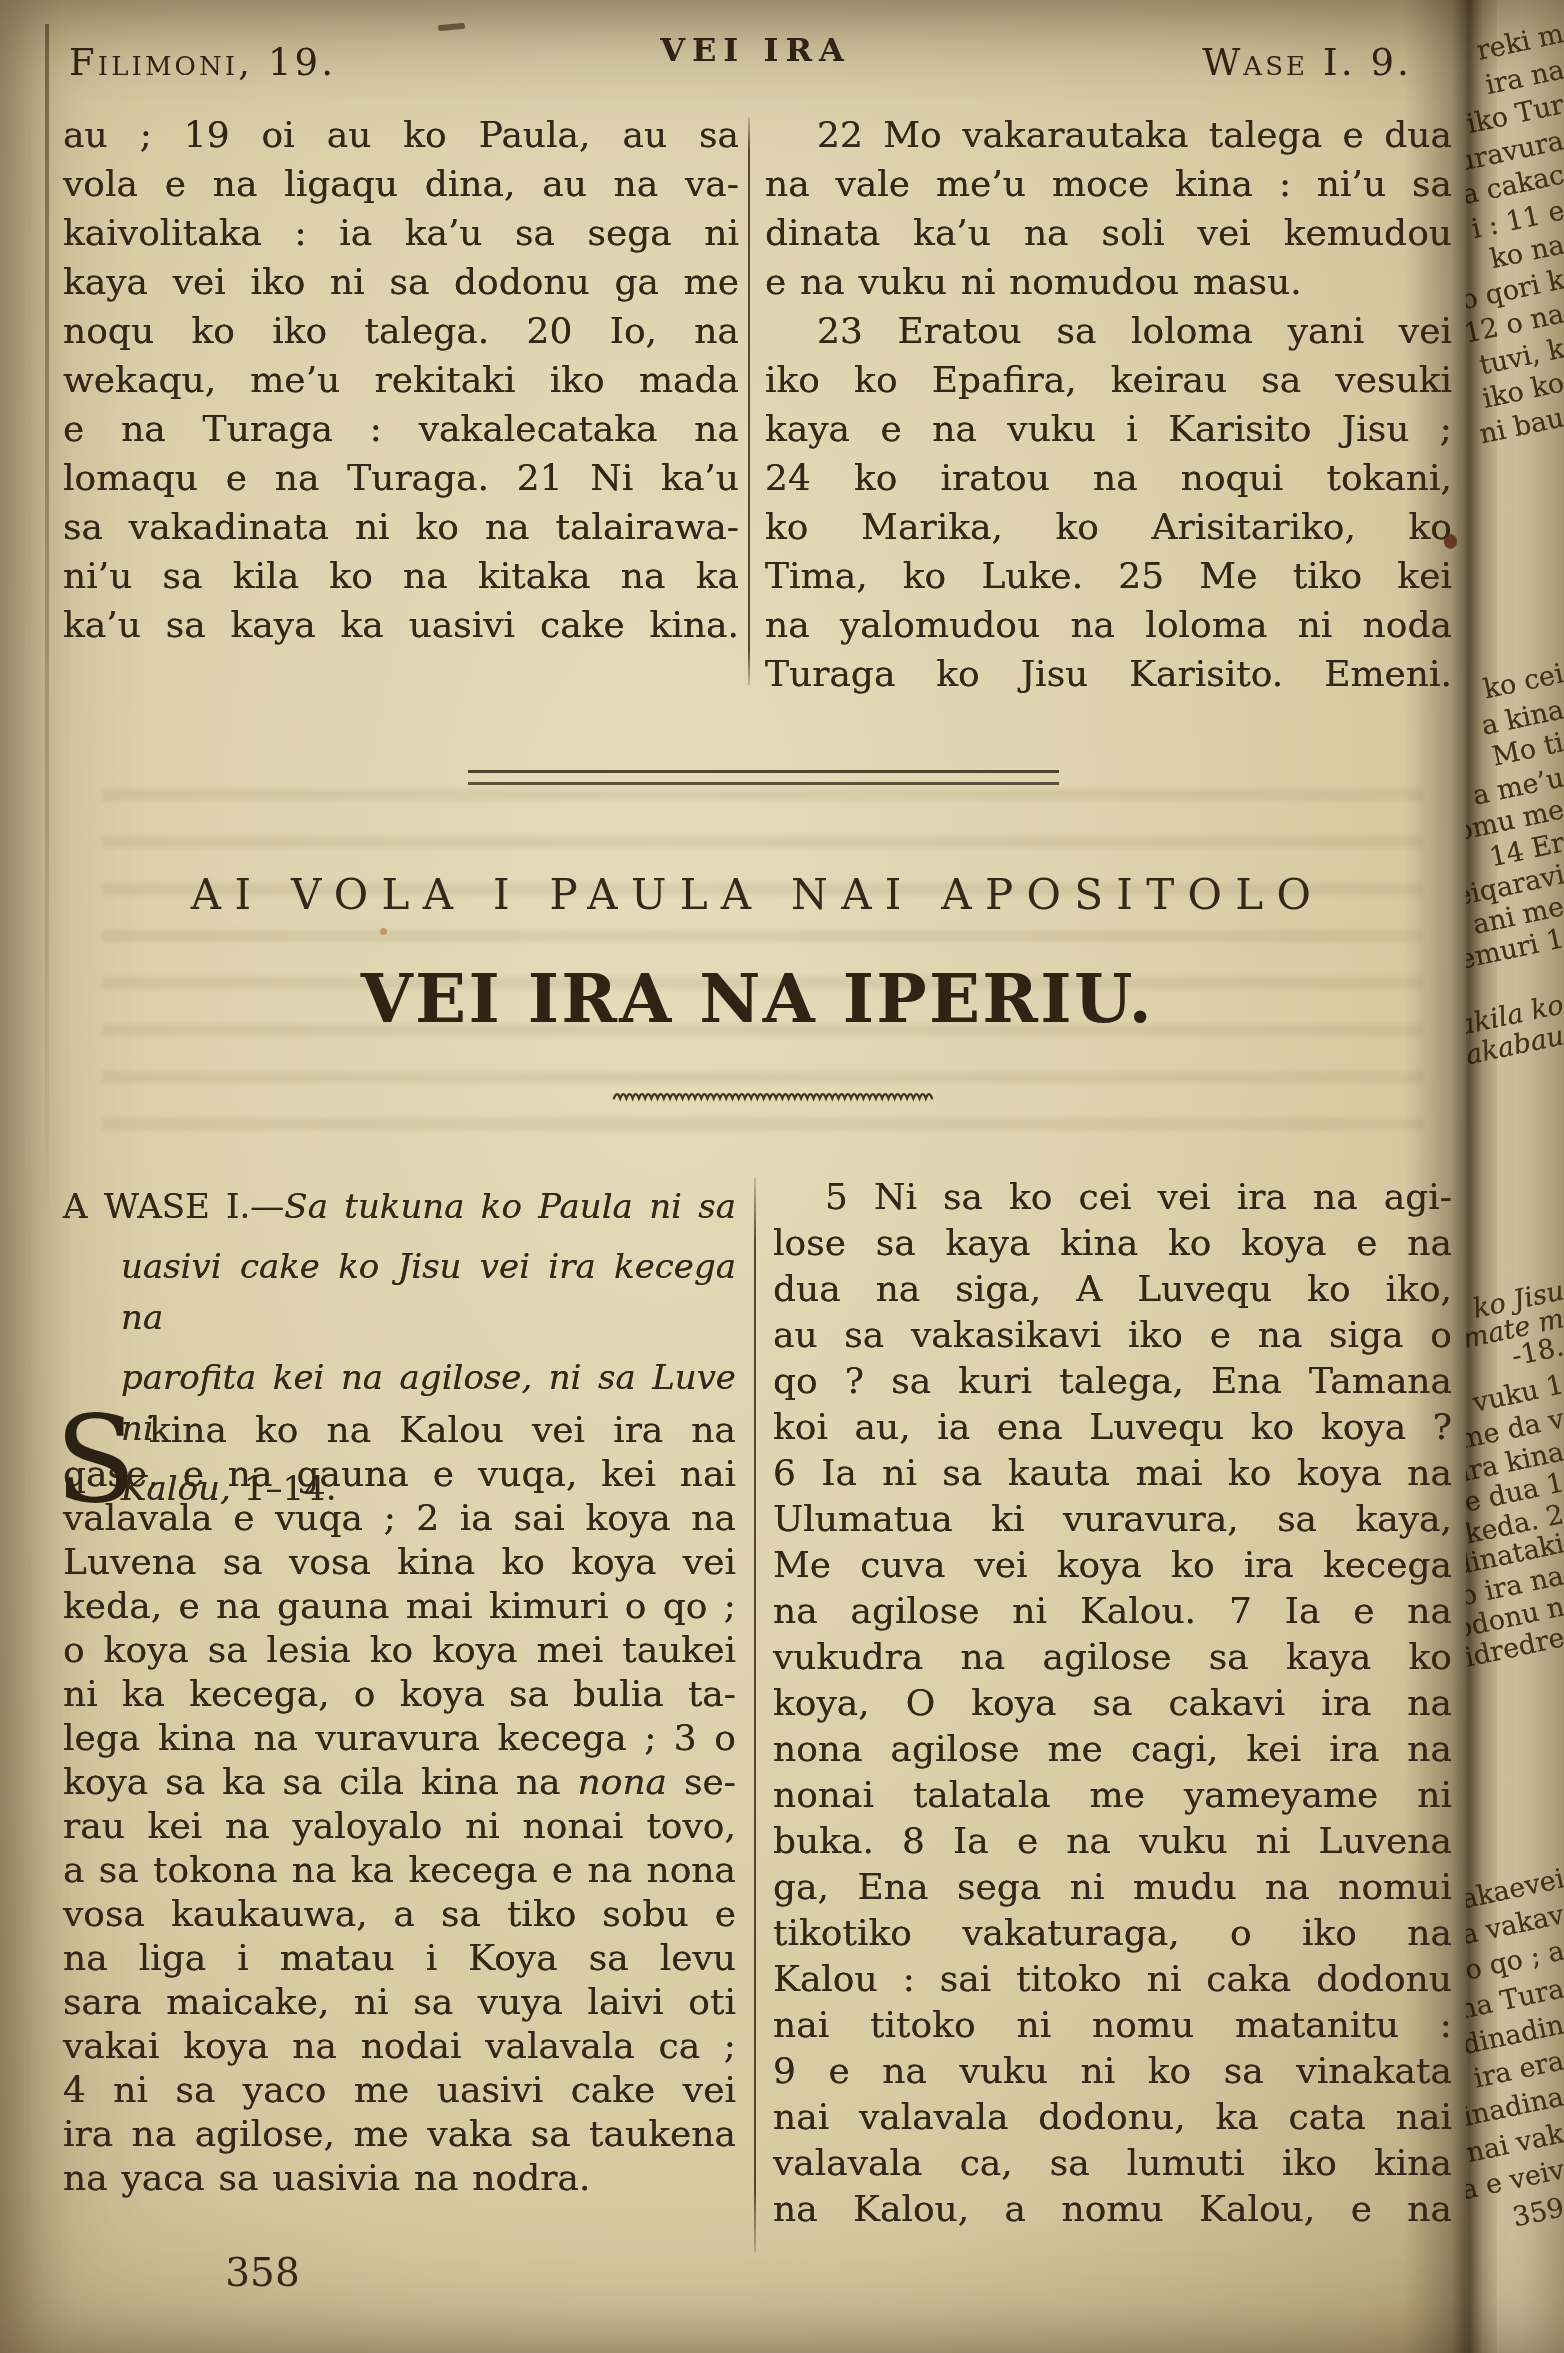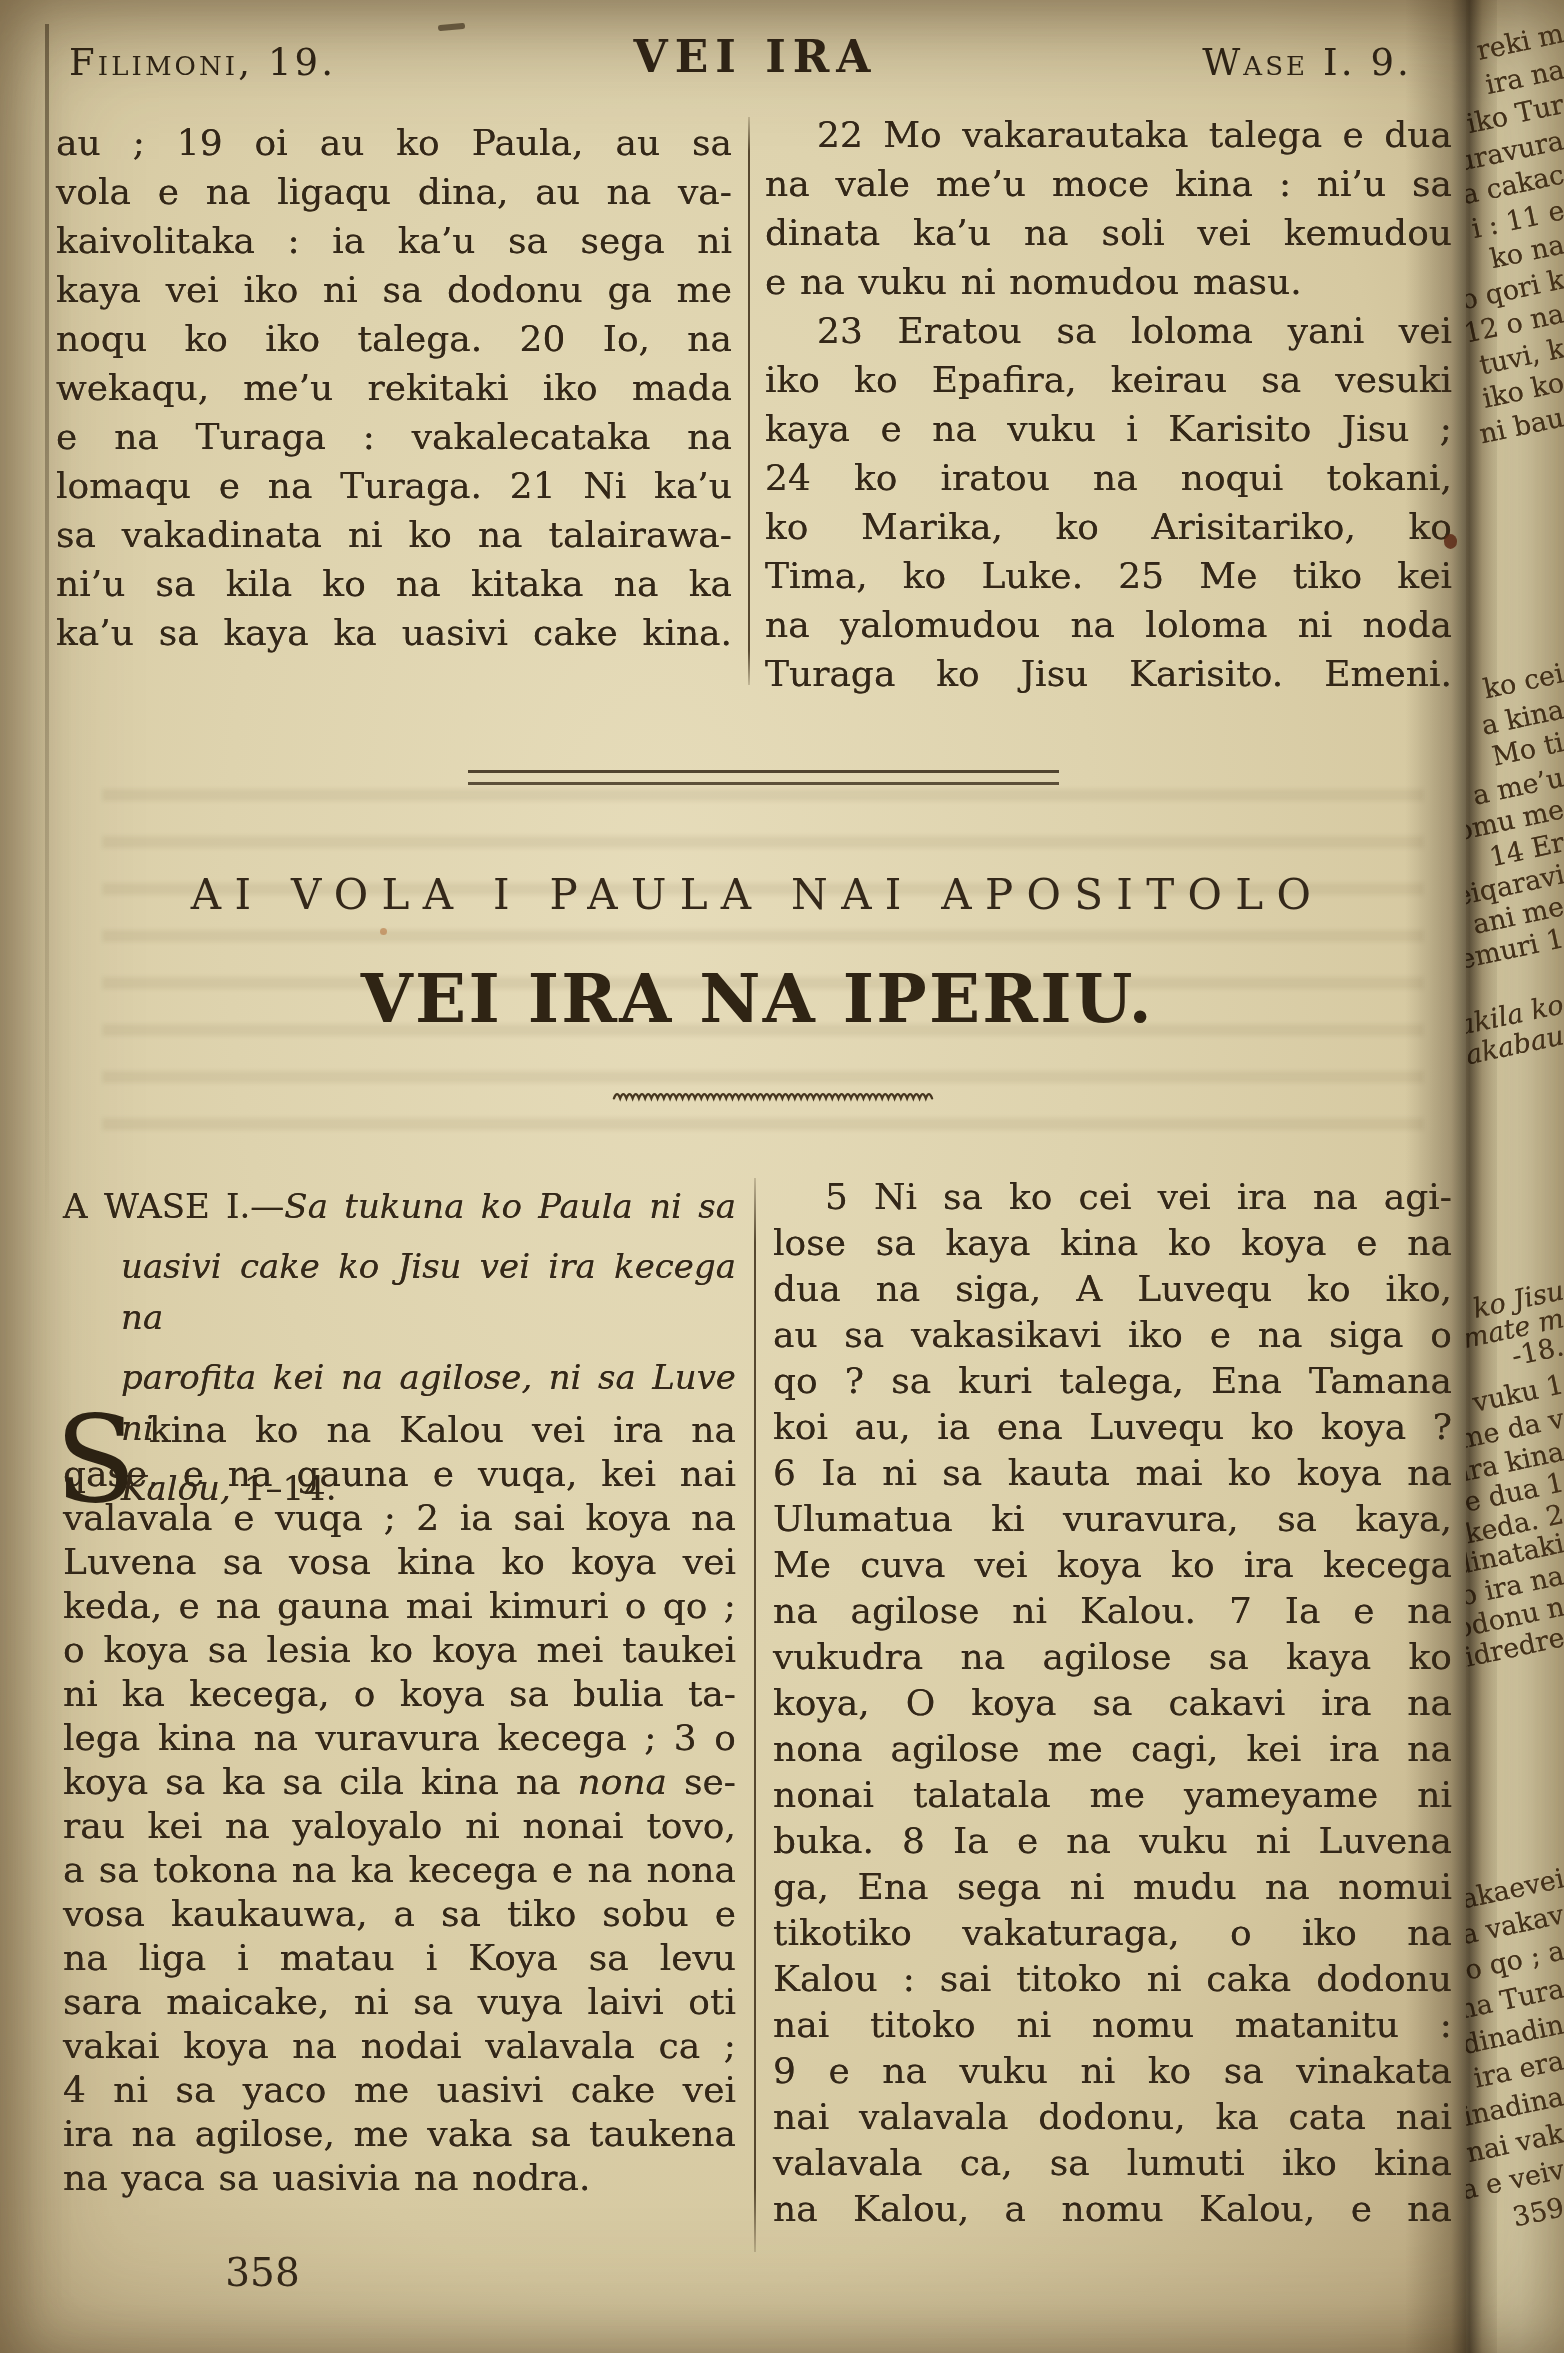--- a/index.html
+++ b/index.html
@@ -22,30 +22,30 @@
     position:absolute;left:1466px;top:0;width:99px;height:2354px;overflow:hidden;
     background:linear-gradient(90deg,#bfae85 0%, #d2c69e 22%, #dcd2ac 55%, #d5c9a0 100%);
   }
   .gutter-shadow{
     position:absolute;left:1405px;top:0;width:92px;height:2354px;pointer-events:none;z-index:40;
     background:linear-gradient(90deg, rgba(56,40,18,0) 0%, rgba(56,40,18,.30) 50%, rgba(22,14,5,.58) 70%, rgba(56,40,18,.28) 84%, rgba(56,40,18,.08) 100%);
   }
   
   .hdr{position:absolute;color:#2e2315;z-index:5;}
   .hdr-left{left:69px;top:41px;font-size:37px;font-variant:small-caps;letter-spacing:3.1px;}
-  .hdr-center{left:59px;top:31px;width:1393px;text-align:center;font-size:44px;font-weight:bold;letter-spacing:7px;}
+  .hdr-center{left:59px;top:31px;width:1393px;text-align:center;font-size:32px;font-weight:bold;letter-spacing:7px;}
   .hdr-right{left:1080px;top:41px;width:332px;text-align:right;font-size:37px;font-variant:small-caps;letter-spacing:3.1px;}
   
   .col{position:absolute;color:#332718;font-size:36px;word-spacing:2.3px;z-index:5;
        text-shadow:0 0 0.4px rgba(51,39,24,.8);}
   .col .ln{text-align:justify;text-align-last:justify;}
   .col .ln.nj{text-align-last:left;}
   .ind1{text-indent:52px;}
   .it{font-style:italic;}
-  .col-ul{left:56px;top:110px;width:676px;margin-top:8px;}
+  .col-ul{left:63px;top:110px;width:676px;}
   .col-ul .ln{line-height:49px;}
   .col-ur{left:765px;top:110px;width:687px;}
   .col-ur .ln{line-height:49px;}
   .rule-v{position:absolute;width:2.3px;background:linear-gradient(180deg,rgba(62,47,25,.2),rgba(62,47,25,.85) 6%,rgba(62,47,25,.85) 94%,rgba(62,47,25,.2));z-index:4;}
   .rule-v.upper{left:748px;top:117px;height:568px;}
   .rule-v.lower{left:754px;top:1178px;height:1074px;}
   .drule{position:absolute;left:468px;top:770px;width:591px;height:9.4px;z-index:5;
          border-top:3.1px solid rgba(56,43,24,.85);border-bottom:3.1px solid rgba(56,43,24,.78);}
   .t1{position:absolute;left:59px;top:870px;width:1397px;text-align:center;
       font-size:42px;letter-spacing:13.3px;color:#34281a;z-index:5;}

